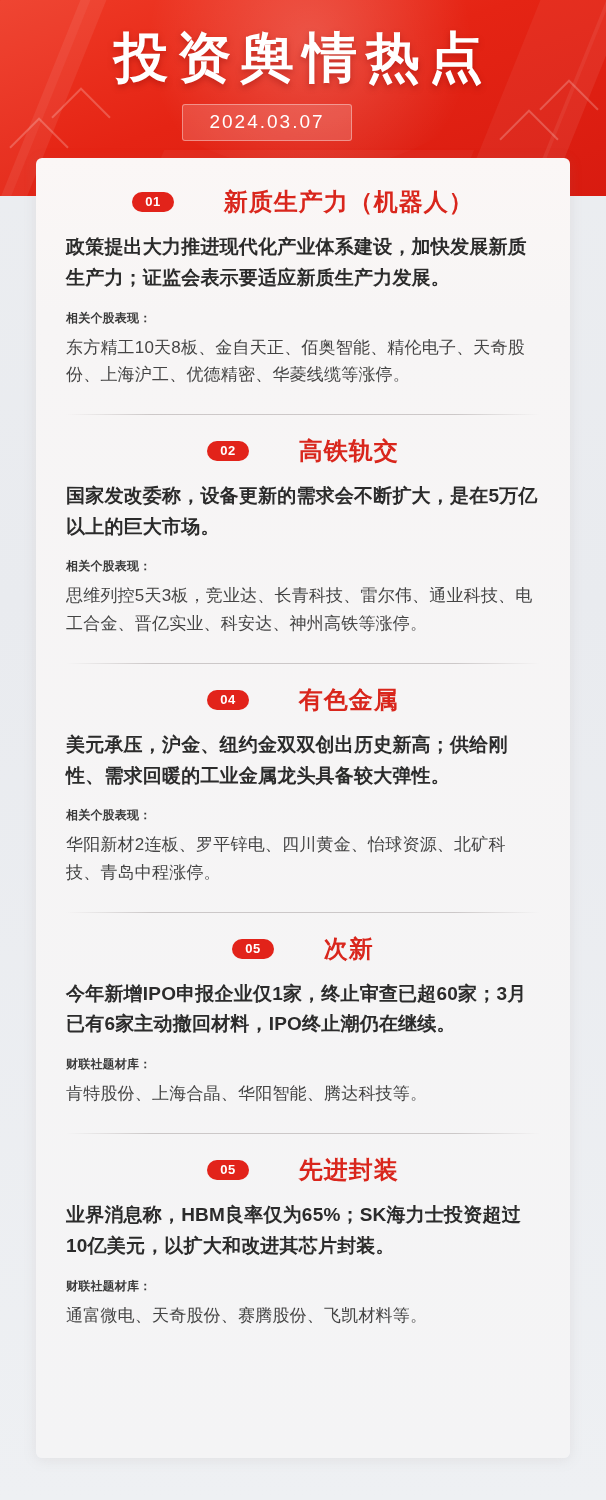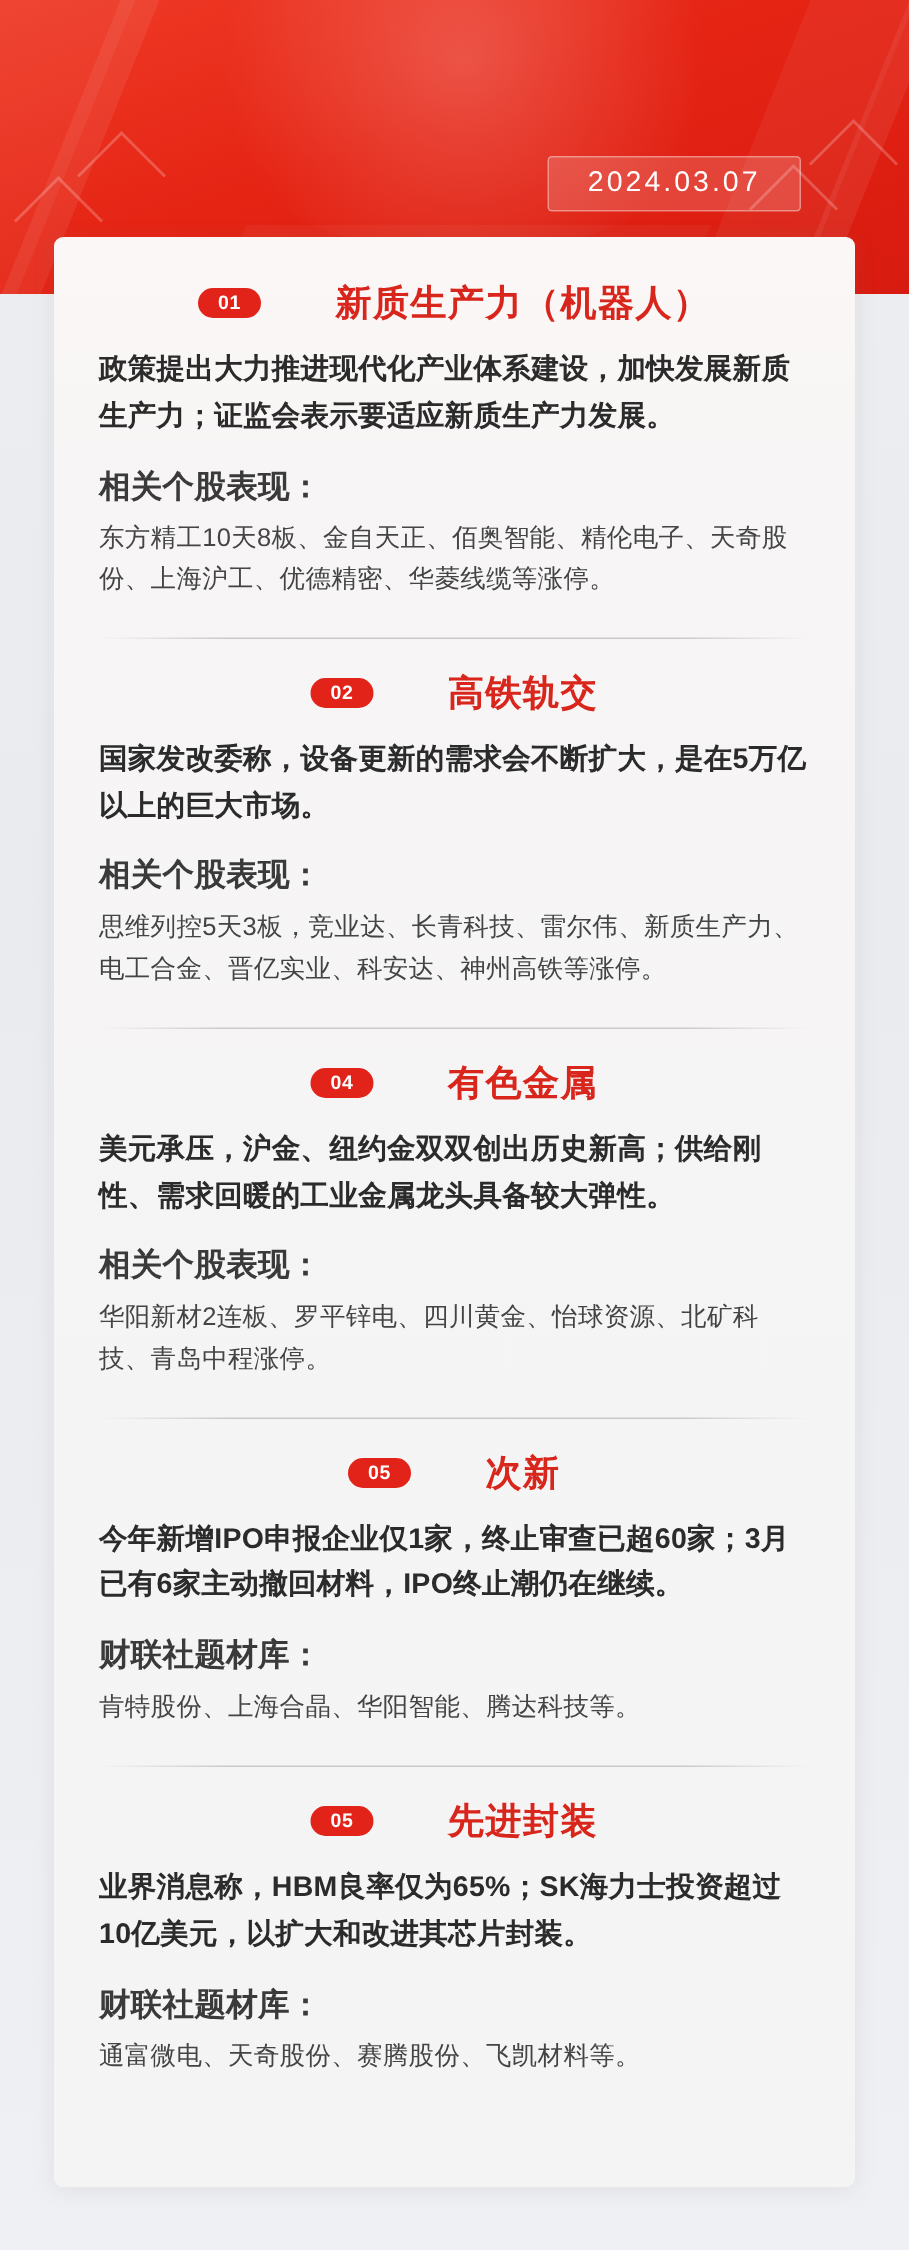--- a/index.html
+++ b/index.html
@@ -60,21 +60,21 @@
     font-size: 54px;
     letter-spacing: 9px;
     color: #ffffff;
     text-shadow: 0 3px 6px rgba(120,0,0,0.35);
   }
   .date-wrap {
     position: absolute;
     top: 104px;
     left: 0;
     width: 534px;
-    text-align: right;
+    text-align: center;
   }
   .date-pill {
     display: inline-block;
     padding: 6px 26px 7px;
     background: rgba(255,255,255,0.16);
     border: 1px solid rgba(255,255,255,0.38);
     border-radius: 3px;
     color: #ffffff;
     font-size: 19px;
     letter-spacing: 2px;
@@ -130,21 +130,21 @@
   }
   .sec-body {
     font-size: 19px;
     line-height: 1.62;
     color: #2b2b2b;
     font-weight: bold;
     letter-spacing: 0.2px;
   }
   .sub-label {
     margin-top: 16px;
-    font-size: 21px;
+    font-size: 12px;
     color: #3a3a3a;
     font-weight: bold;
     letter-spacing: 0.2px;
   }
   .stocks {
     margin-top: 7px;
     font-size: 17px;
     line-height: 1.6;
     color: #444444;
     letter-spacing: 0.2px;
@@ -169,20 +169,21 @@
       <div class="band" style="left:40px; top:-30px; width:26px; height:260px;"></div>
       <div class="band" style="left:500px; top:-30px; width:70px; height:260px; background:rgba(255,255,255,0.05);"></div>
       <div class="band" style="left:566px; top:-30px; width:22px; height:260px;"></div>
       <div class="glow" style="left:120px; top:-90px; width:380px; height:260px;"></div>
       <div class="arrow" style="left:18px; top:126px; width:40px; height:40px;"></div>
       <div class="arrow" style="left:60px; top:96px; width:40px; height:40px;"></div>
       <div class="arrow" style="left:508px; top:118px; width:40px; height:40px;"></div>
       <div class="arrow" style="left:548px; top:88px; width:40px; height:40px;"></div>
       <div class="band" style="left:150px; top:150px; width:310px; height:70px; background:rgba(255,255,255,0.04);"></div>
     </div>
+    <div class="title">投资舆情热点</div>
     <div class="date-wrap">
       <span class="date-pill">2024.03.07</span>
     </div>
   </div>
 
   <div class="card">
 
     <div class="section">
       <div class="sec-head">
         <span class="num-badge">01</span>
@@ -194,21 +195,21 @@
     </div>
     <div class="divider"></div>
 
     <div class="section">
       <div class="sec-head">
         <span class="num-badge">02</span>
         <span class="sec-title">高铁轨交</span>
       </div>
       <div class="sec-body">国家发改委称，设备更新的需求会不断扩大，是在5万亿以上的巨大市场。</div>
       <div class="sub-label">相关个股表现：</div>
-      <div class="stocks">思维列控5天3板，竞业达、长青科技、雷尔伟、新质生产力、电工合金、晋亿实业、科安达、神州高铁等涨停。</div>
+      <div class="stocks">思维列控5天3板，竞业达、长青科技、雷尔伟、通业科技、电工合金、晋亿实业、科安达、神州高铁等涨停。</div>
     </div>
     <div class="divider"></div>
 
     <div class="section">
       <div class="sec-head">
         <span class="num-badge">04</span>
         <span class="sec-title">有色金属</span>
       </div>
       <div class="sec-body">美元承压，沪金、纽约金双双创出历史新高；供给刚性、需求回暖的工业金属龙头具备较大弹性。</div>
       <div class="sub-label">相关个股表现：</div>

